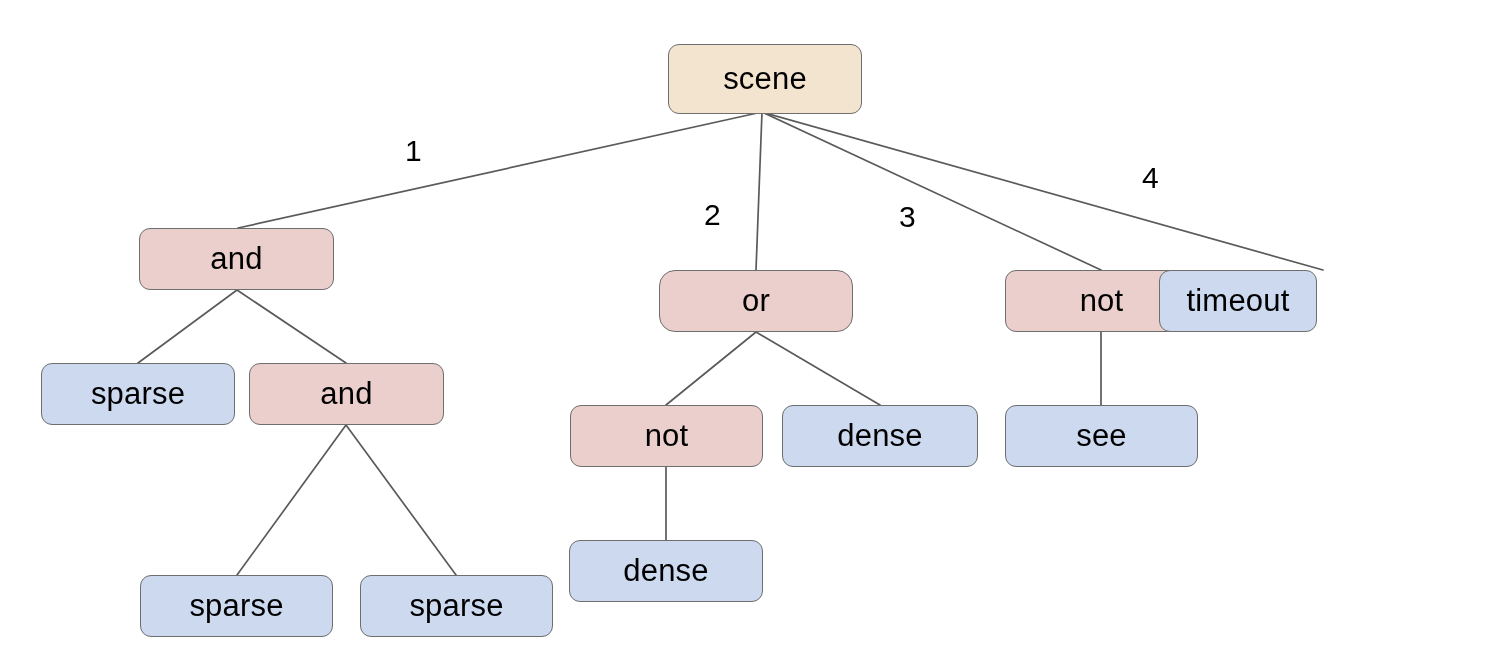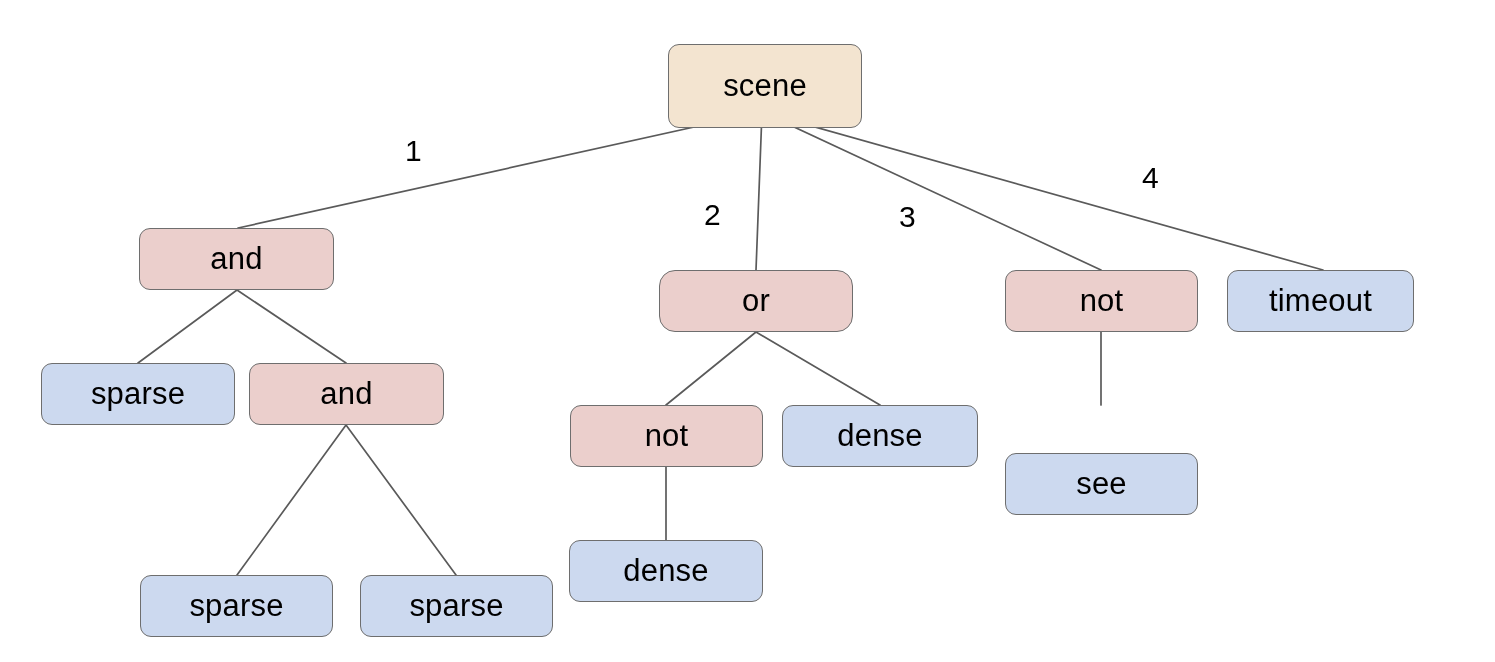--- a/index.html
+++ b/index.html
@@ -63,21 +63,21 @@
       <line x1="237" y1="290" x2="138" y2="363" stroke="#5a5a5a" stroke-width="1.7" stroke-linecap="round"></line>
       <line x1="237" y1="290" x2="346" y2="363" stroke="#5a5a5a" stroke-width="1.7" stroke-linecap="round"></line>
       <line x1="346" y1="425" x2="237" y2="575" stroke="#5a5a5a" stroke-width="1.7" stroke-linecap="round"></line>
       <line x1="346" y1="425" x2="456" y2="575" stroke="#5a5a5a" stroke-width="1.7" stroke-linecap="round"></line>
       <line x1="756" y1="332" x2="666" y2="405" stroke="#5a5a5a" stroke-width="1.7" stroke-linecap="round"></line>
       <line x1="756" y1="332" x2="880" y2="405" stroke="#5a5a5a" stroke-width="1.7" stroke-linecap="round"></line>
       <line x1="666" y1="467" x2="666" y2="540" stroke="#5a5a5a" stroke-width="1.7" stroke-linecap="round"></line>
       <line x1="1101" y1="332" x2="1101" y2="405" stroke="#5a5a5a" stroke-width="1.7" stroke-linecap="round"></line>
     </svg>
   <div id="node-layer">
-      <div class="node" style="left: 668px; top: 44px; width: 194px; height: 84px; background: rgb(243, 228, 208); border-color: rgb(110, 110, 110); align-items: center;">
+      <div class="node" style="left: 668px; top: 44px; width: 194px; height: 70px; background: rgb(243, 228, 208); border-color: rgb(110, 110, 110); align-items: center;">
         <span class="node-label">scene</span>
       </div>
       <div class="node" style="left: 139px; top: 228px; width: 195px; height: 62px; background: rgb(235, 207, 204); border-color: rgb(110, 110, 110);">
         <span class="node-label">and</span>
       </div>
       <div class="node" style="left: 41px; top: 363px; width: 194px; height: 62px; background: rgb(204, 217, 239); border-color: rgb(110, 110, 110);">
         <span class="node-label">sparse</span>
       </div>
       <div class="node" style="left: 249px; top: 363px; width: 195px; height: 62px; background: rgb(235, 207, 204); border-color: rgb(110, 110, 110);">
         <span class="node-label">and</span>
@@ -96,24 +96,24 @@
       </div>
       <div class="node" style="left: 782px; top: 405px; width: 196px; height: 62px; background: rgb(204, 217, 239); border-color: rgb(110, 110, 110);">
         <span class="node-label">dense</span>
       </div>
       <div class="node" style="left: 569px; top: 540px; width: 194px; height: 62px; background: rgb(204, 217, 239); border-color: rgb(110, 110, 110);">
         <span class="node-label">dense</span>
       </div>
       <div class="node" style="left: 1005px; top: 270px; width: 193px; height: 62px; background: rgb(235, 207, 204); border-color: rgb(110, 110, 110);">
         <span class="node-label">not</span>
       </div>
-      <div class="node" style="left: 1005px; top: 405px; width: 193px; height: 62px; background: rgb(204, 217, 239); border-color: rgb(110, 110, 110); margin-top: 48px;">
+      <div class="node" style="left: 1005px; top: 405px; width: 193px; height: 62px; background: rgb(204, 217, 239); border-color: rgb(110, 110, 110);">
         <span class="node-label">see</span>
       </div>
-      <div class="node" style="left: 1227px; top: 270px; width: 187px; height: 62px; background: rgb(204, 217, 239); border-color: rgb(110, 110, 110);">
+      <div class="node" style="left: 1159px; top: 270px; width: 158px; height: 62px; background: rgb(204, 217, 239); border-color: rgb(110, 110, 110);">
         <span class="node-label">timeout</span>
       </div>
     </div>
   <div id="label-layer">
       <div class="edge-label" style="left: 405px; top: 136px;">1</div>
       <div class="edge-label" style="left: 704px; top: 200px;">2</div>
       <div class="edge-label" style="left: 899px; top: 202px;">3</div>
       <div class="edge-label" style="left: 1142px; top: 163px;">4</div>
     </div>
 </div>

